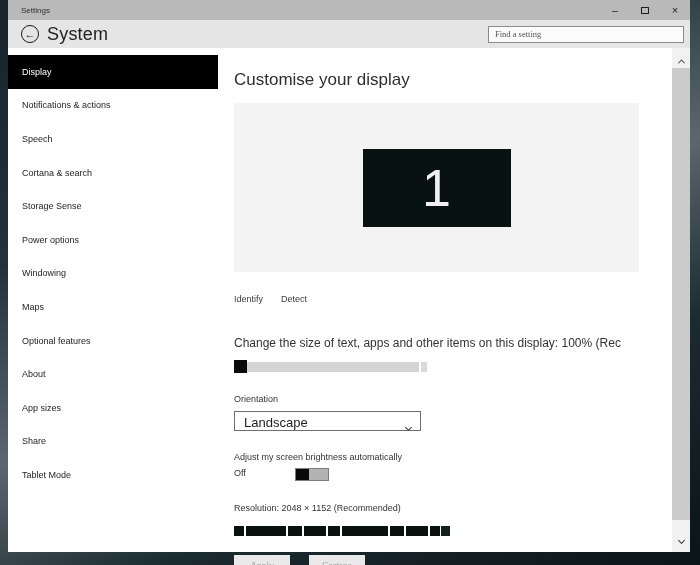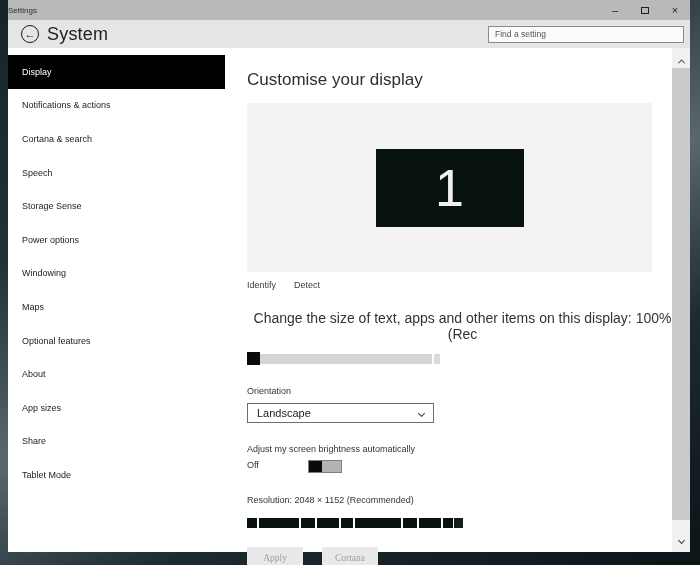--- a/index.html
+++ b/index.html
@@ -11,57 +11,57 @@
   html,body{width:700px;height:565px;overflow:hidden;}
   body{font-family:"Liberation Sans","DejaVu Sans",sans-serif;}
   .desktop{
     position:relative;width:700px;height:565px;
     background:linear-gradient(155deg,#16232a 0%,#233239 30%,#5a676e 52%,#1c2b31 72%,#0b1417 100%);
   }
   .window{position:absolute;left:8px;top:0;width:682px;height:552px;background:#fff;}
   
   .titlebar{position:absolute;left:0;top:0;width:100%;height:20px;background:var(--titlebar_bg);
     display:flex;align-items:center;}
-  .tb-title{font-size:8px;color:#2e2e2e;}
+  .tb-title{font-size:8px;color:#2e2e2e;padding-left:13px;}
   .tb-controls{margin-left:auto;display:flex;align-items:center;gap:0;}
   .tb-btn{width:30px;height:20px;display:flex;align-items:center;justify-content:center;
     font-size:11px;color:#1f1f1f;cursor:default;}
   .maxbox{display:inline-block;width:8px;height:7px;border:1px solid #1f1f1f;}
   
   .header{position:absolute;left:0;top:20px;width:100%;height:28px;background:var(--header_bg);
     display:flex;align-items:center;padding:0 6px 0 13px;}
   .back{width:18px;height:18px;border:1.6px solid #1b1b1b;border-radius:50%;
     display:flex;align-items:center;justify-content:center;font-size:11px;line-height:1;color:#1b1b1b;flex:0 0 auto;}
   .header h1{font-size:18px;font-weight:300;color:#1f1f1f;margin-left:8px;letter-spacing:.2px;}
   .search{margin-left:auto;width:196px;height:17px;border:1px solid #8a8a8a;background:#fbfbfb;
-    font-size:8.5px;color:#333;padding:0 6px;outline:none;font-family:Liberation Sans, sans-serif;}
+    font-size:8.5px;color:#333;padding:0 6px;outline:none;font-family:Liberation Serif, serif;}
   .search::placeholder{color:#555;}
   
   .sidebar{position:absolute;left:0;top:48px;width:217px;height:504px;background:#fff;padding-top:7px;}
   .nav-item{height:33.6px;display:flex;align-items:center;padding-left:14px;
     font-size:9px;color:#1d1d1d;cursor:default;}
   .nav-item.selected{background:var(--accent_selected);color:#fff;}
-  .content{position:absolute;left:223px;top:48px;width:447px;height:476px;background:#fff;padding-left:16px;}
+  .content{position:absolute;left:210px;top:48px;width:447px;height:476px;background:#fff;padding-left:16px;}
   
   .content h2{font-size:17px;font-weight:300;color:#2e2e2e;margin-top:22px;}
   .preview{margin-top:13px;width:405px;height:169px;background:var(--panel_bg);
     display:flex;align-items:center;justify-content:center;}
   .monitor{width:148px;height:78px;background:var(--monitor_bg);display:flex;align-items:center;justify-content:center;}
   .monitor span{font-size:52px;font-weight:200;color:#f0f0f0;line-height:1;}
   .links{margin-top:8px;display:flex;gap:18px;font-size:9px;color:#3c3c3c;}
-  .links a{cursor:default;}
-  .scaling-label{margin-top:20px;font-size:14px;color:#333;text-align:center;}
+  .links a{cursor:default;margin-top:14px;}
+  .scaling-label{margin-top:32px;font-size:12px;color:#333;}
   .scale-slider{margin-top:10px;display:flex;align-items:center;width:200px;}
   .scale-slider .thumb{width:13px;height:13px;background:#0a0a0a;flex:0 0 auto;}
   .scale-slider .track{width:172px;height:10px;background:#d4d4d4;flex:0 0 auto;}
   .scale-slider .tail{width:6px;height:10px;background:#dadada;margin-left:2px;flex:0 0 auto;}
   .field-label{font-size:9px;color:#333;}
   .orient-label{margin-top:21px;}
   .dropdown{margin-top:7px;width:187px;height:20px;border:1px solid #6f6f6f;background:#fff;
-    display:flex;align-items:center;padding:0 9px;font-size:11px;color:#222;}
+    display:flex;align-items:flex-end;padding:0 9px;font-size:13px;color:#222;}
   .dropdown .chev{margin-left:auto;}
   .bright-label{margin-top:21px;}
   .toggle-row{margin-top:6px;display:flex;}
   .toggle-state{font-size:9px;color:#333;width:61px;}
   .toggle{width:34px;height:13px;border:1px solid #7d7d7d;background:#b3b3b3;position:relative;}
   .toggle .knob{position:absolute;left:0;top:0;width:13px;height:11px;background:#0a0a0a;}
   .res-label{margin-top:22px;}
   .res-slider-row{margin-top:13px;display:flex;align-items:center;}
   .res-slider{display:flex;gap:2px;}
   .res-seg{height:10px;background:#0a120f;display:inline-block;}
@@ -108,25 +108,25 @@
 
         <div class="nav-item selected">
           <span>Display</span>
         </div>
 
         <div class="nav-item">
           <span>Notifications &amp; actions</span>
         </div>
 
         <div class="nav-item">
+          <span>Speech</span>
+        </div>
+
+        <div class="nav-item">
           <span>Cortana &amp; search</span>
-        </div>
-
-        <div class="nav-item">
-          <span>Speech</span>
         </div>
 
         <div class="nav-item">
           <span>Storage Sense</span>
         </div>
 
         <div class="nav-item">
           <span>Power options</span>
         </div>
 

